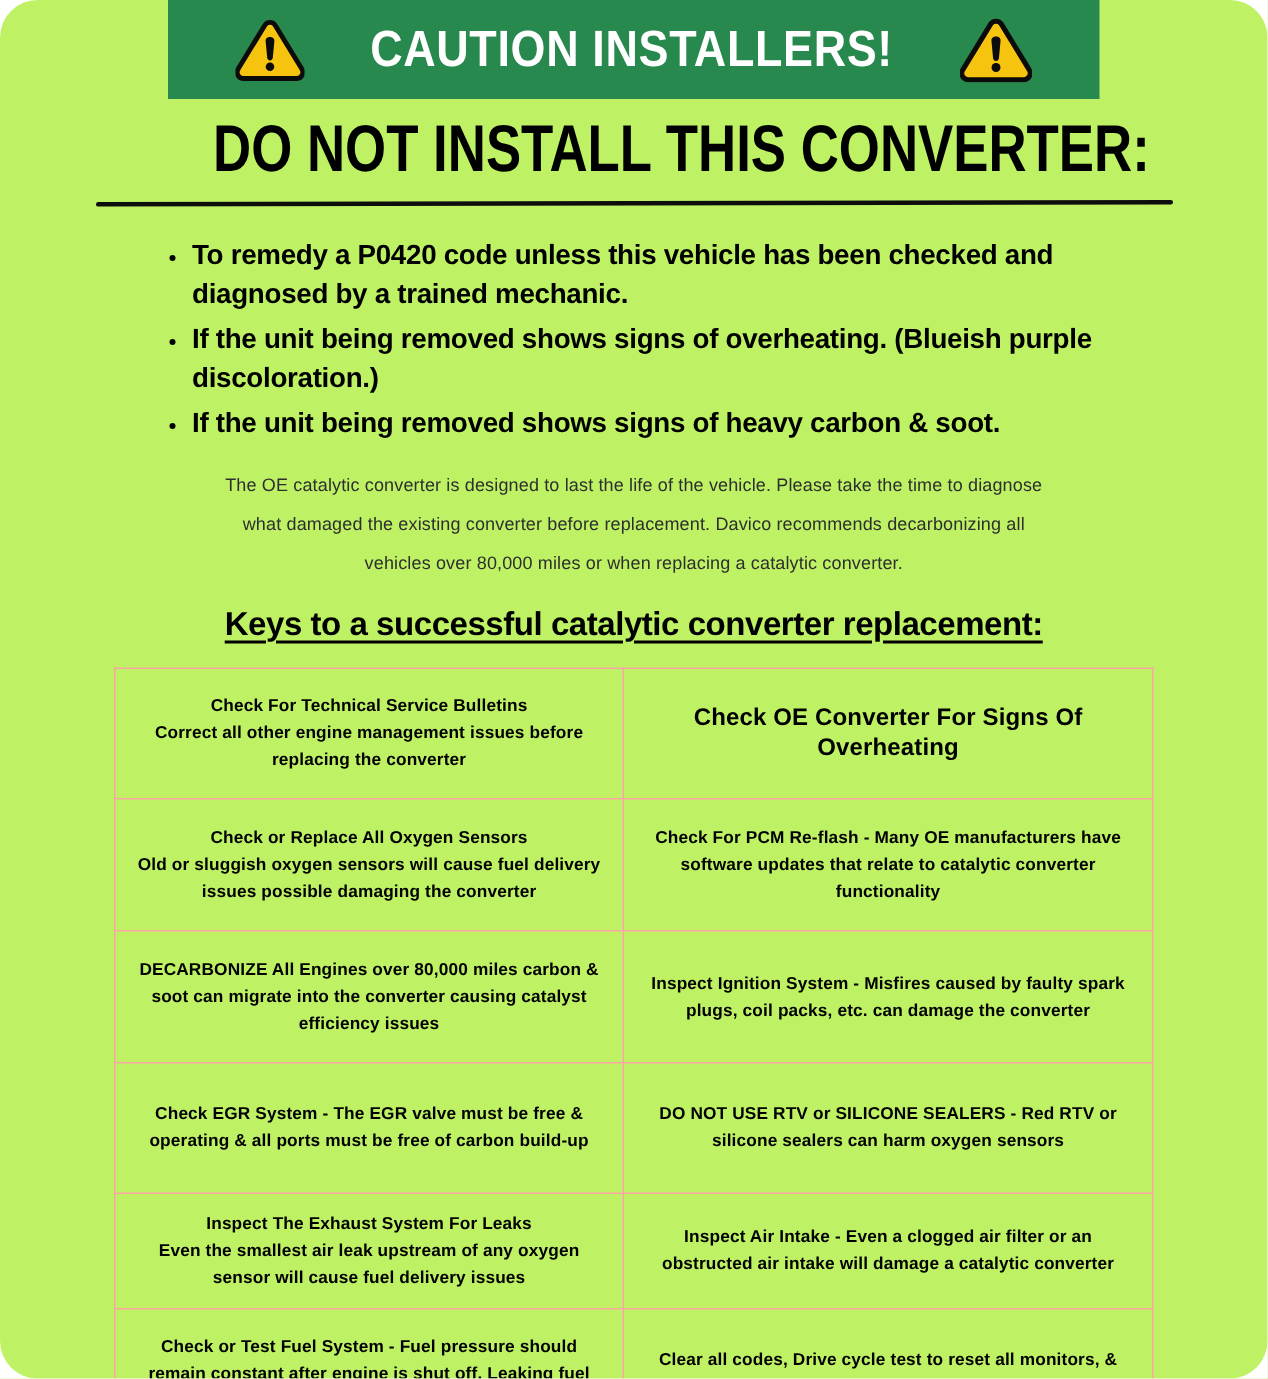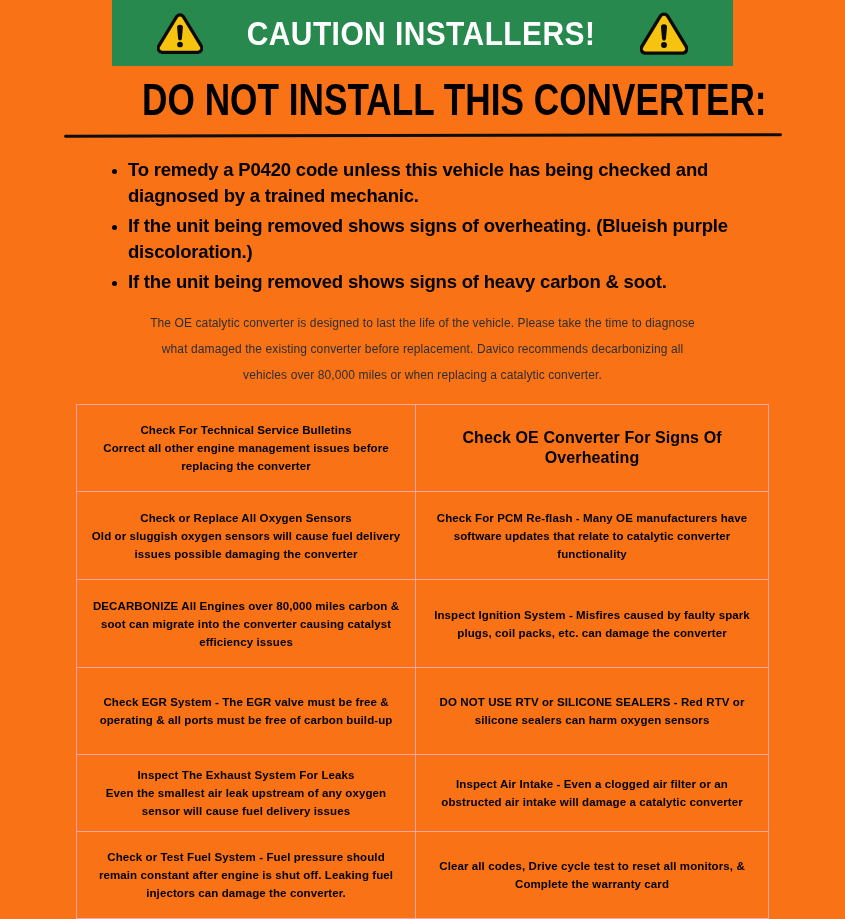--- a/index.html
+++ b/index.html
@@ -7,22 +7,23 @@
     padding: 0;
     background: #ffffff;
     font-family: "Liberation Sans", sans-serif;
     color: #000;
   }
   .page {
     position: relative;
     width: 845px;
     height: 919px;
     margin: 0 auto;
-    background: #f97316;
+    background: #bef264;
     overflow: hidden;
+    border-radius: 25px;
   }
 
   
   .banner {
     width: 621px;
     height: 66px;
     margin: 0 auto;
     background: var(--banner-bg, #28894E);
     display: flex;
     align-items: center;
@@ -155,31 +156,32 @@
     </span>
   </header>
 
   <h1 class="main-heading">
     <span class="squeeze">DO NOT INSTALL THIS CONVERTER:</span>
   </h1>
 
   <div class="rule"></div>
 
   <ul class="warning-list">
-    <li>To remedy a P0420 code unless this vehicle has being checked and
+    <li>To remedy a P0420 code unless this vehicle has been checked and
 diagnosed by a trained mechanic.</li>
     <li>If the unit being removed shows signs of overheating. (Blueish purple
 discoloration.)</li>
     <li>If the unit being removed shows signs of heavy carbon &amp; soot.</li>
   </ul>
 
   <p class="advisory">The OE catalytic converter is designed to last the life of the vehicle. Please take the time to diagnose
 what damaged the existing converter before replacement. Davico recommends decarbonizing all
 vehicles over 80,000 miles or when replacing a catalytic converter.</p>
 
+  <h2 class="keys-heading">Keys to a successful catalytic converter replacement:</h2>
 
   <table class="tips">
     <colgroup>
         <col class="left-col">
         <col class="right-col">
       </colgroup>
     <tbody>
       <tr>
         <td>Check For Technical Service Bulletins
 Correct all other engine management issues before

